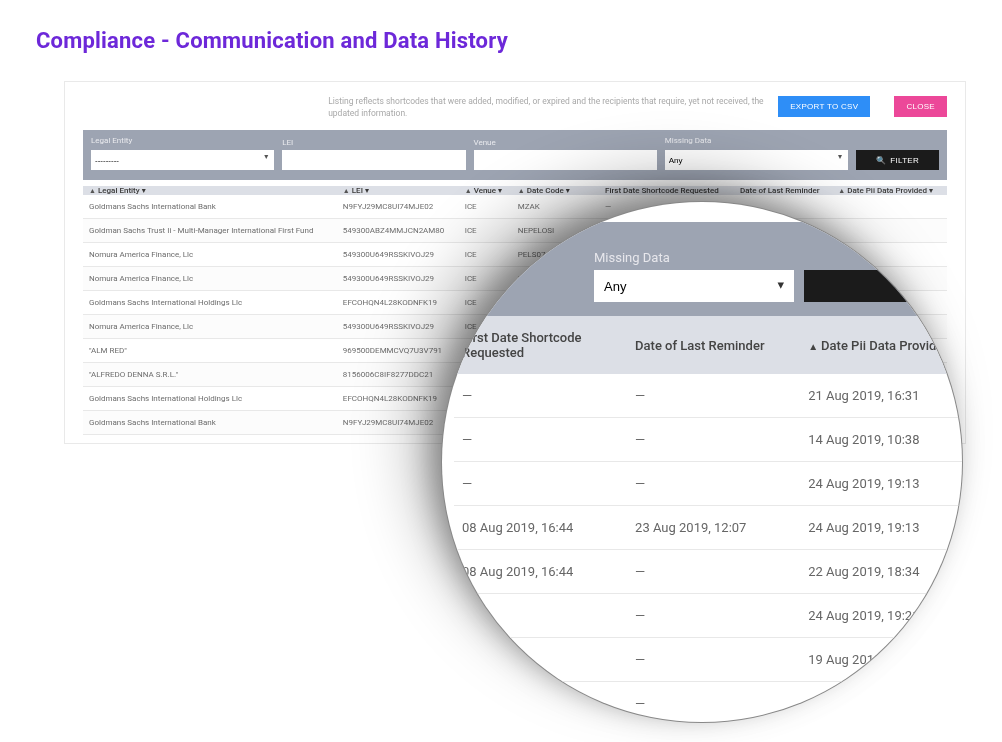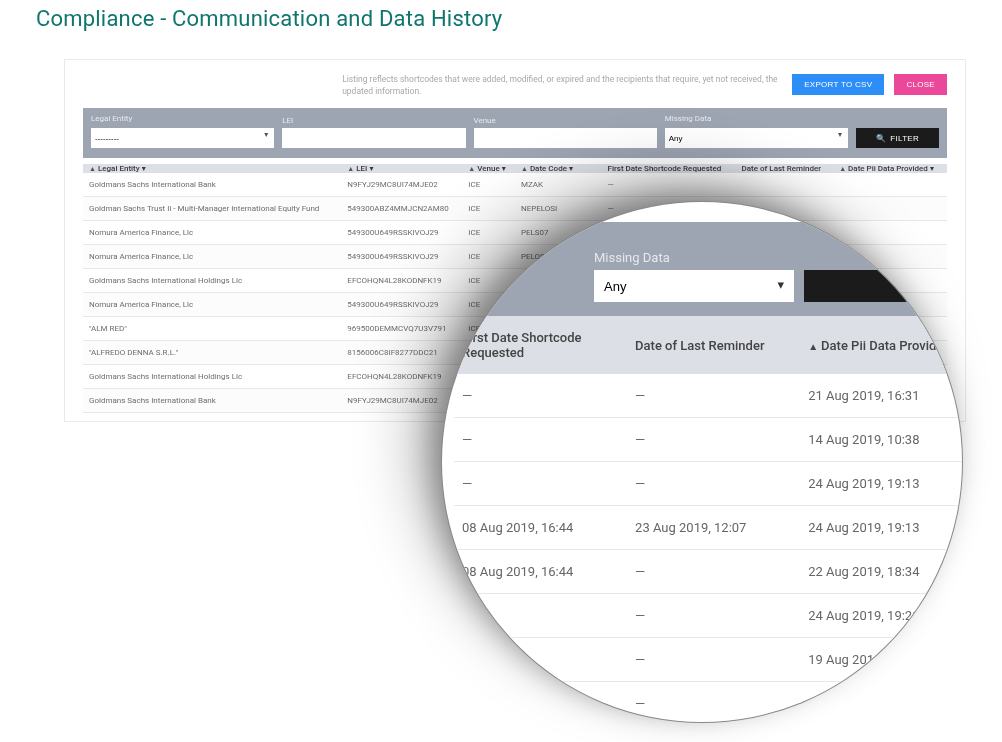--- a/index.html
+++ b/index.html
@@ -6,23 +6,23 @@
   body {
     font-family: -apple-system, BlinkMacSystemFont, "Segoe UI", Roboto, Arial, sans-serif;
     background: #fff;
     width: 1002px;
     height: 742px;
     position: relative;
     overflow: hidden;
   }
   .page-title {
     font-size: 22px;
-    font-weight: 400;
-    color: #0f766e;
-    padding: 6px 0 0 36px;
+    font-weight: 700;
+    color: #6d28d9;
+    padding: 28px 0 0 36px;
     letter-spacing: 0.2px;
   }
   .panel {
     margin: 28px 36px 0 64px;
     border: 1px solid #e9e9e9;
     background: #fff;
     padding: 14px 18px 8px 18px;
     position: relative;
   }
   .panel-header {
@@ -30,21 +30,21 @@
     justify-content: flex-end;
     align-items: flex-start;
     margin-bottom: 10px;
   }
   .desc {
     font-size: 8.5px;
     color: #a9a9a9;
     max-width: 450px;
     line-height: 1.4;
   }
-  .header-buttons { display: flex; gap: 10px; }
+  .header-buttons { display: flex; gap: 24px; }
   .btn {
     font-size: 8px;
     padding: 6px 12px;
     border: none;
     letter-spacing: 0.3px;
     cursor: pointer;
   }
   .btn-export { background: #2e8ef7; color: #fff; }
   .btn-close  { background: #ec4899; color: #fff; }
   .filter-bar {
@@ -222,21 +222,21 @@
         <tr>
           <td>Goldmans Sachs International Bank</td>
           <td>N9FYJ29MC8UI74MJE02</td>
           <td>ICE</td>
           <td>MZAK</td>
           <td>—</td>
           <td></td>
           <td></td>
         </tr>
         <tr>
-          <td>Goldman Sachs Trust Ii - Multi-Manager International Equity Fund</td>
+          <td>Goldman Sachs Trust Ii - Multi-Manager International First Fund</td>
           <td>549300ABZ4MMJCN2AM80</td>
           <td>ICE</td>
           <td>NEPELOSI</td>
           <td>—</td>
           <td></td>
           <td></td>
         </tr>
         <tr>
           <td>Nomura America Finance, Llc</td>
           <td>549300U649RSSKIVOJ29</td>

